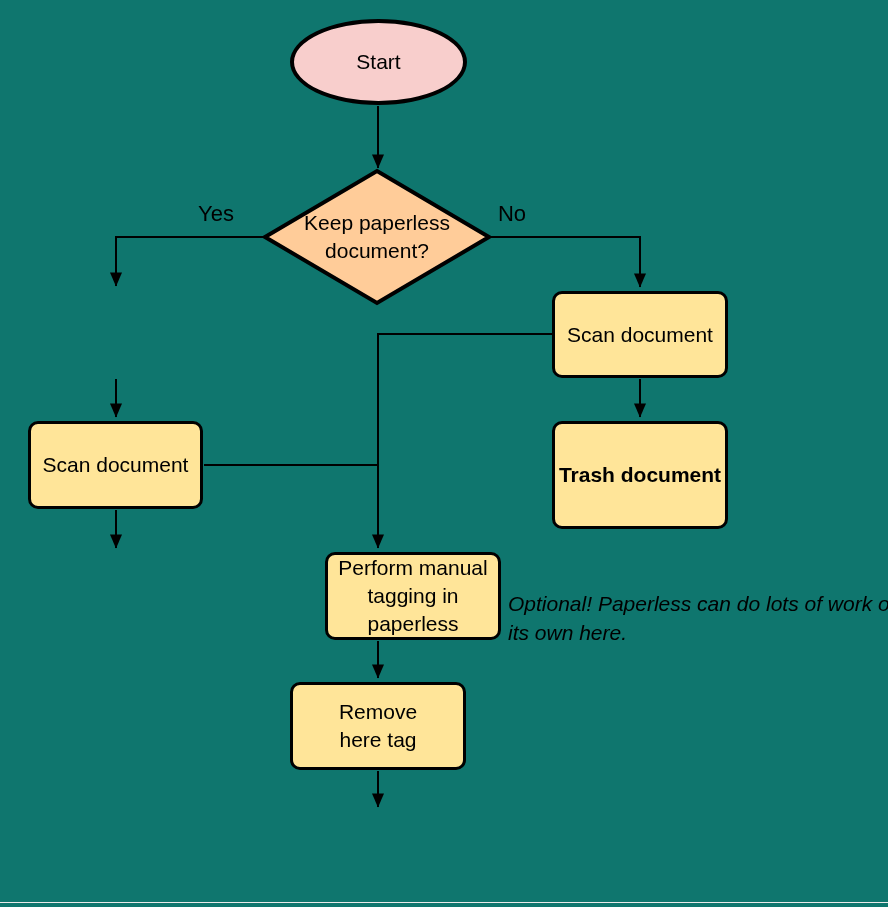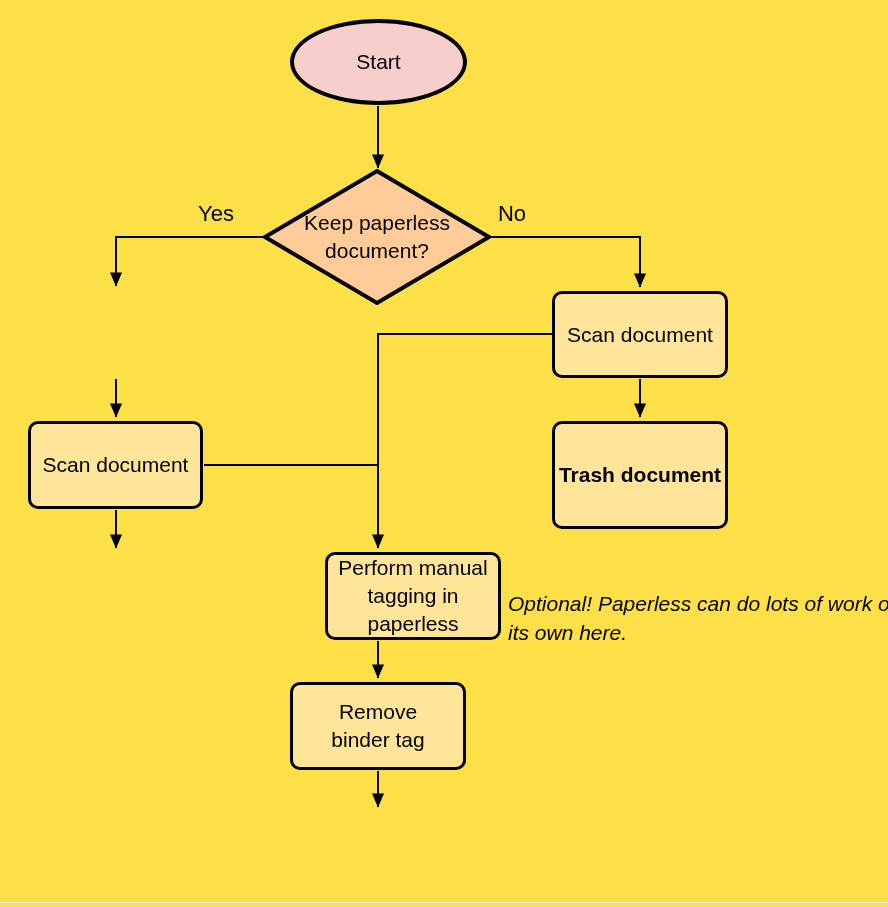--- a/index.html
+++ b/index.html
@@ -5,21 +5,21 @@
   html, body {
     margin: 0;
     padding: 0;
     background: #ffffff;
     font-family: "Liberation Sans", "DejaVu Sans", sans-serif;
   }
   .canvas {
     position: relative;
     width: 888px;
     height: 907px;
-    background: #fde047;
+    background: #0f766e;
     overflow: hidden;
   }
   svg.wires {
     position: absolute;
     left: 0; top: 0;
     width: 888px; height: 907px;
   }
   .node {
     position: absolute;
     display: flex;
@@ -121,21 +121,21 @@
     <span class="label">Trash document</span>
   </div>
 
   <div class="node process" style="left:290px; top:552px; width:176px; height:88px;margin-left:35px;">
     <span class="label">Perform manual
 tagging in
 paperless</span>
   </div>
   <div class="node process" style="left:290px; top:682px; width:176px; height:88px;">
     <span class="label">Remove
-binder tag</span>
+here tag</span>
   </div>
 
 
   <div class="annotation" style="left:460px; top:590px; width:408px;margin-left:48px;">Optional! Paperless can do lots of work on
 its own here.</div>
 
   <div class="bottom-rule"></div>
 </div>
 
 </body></html>

